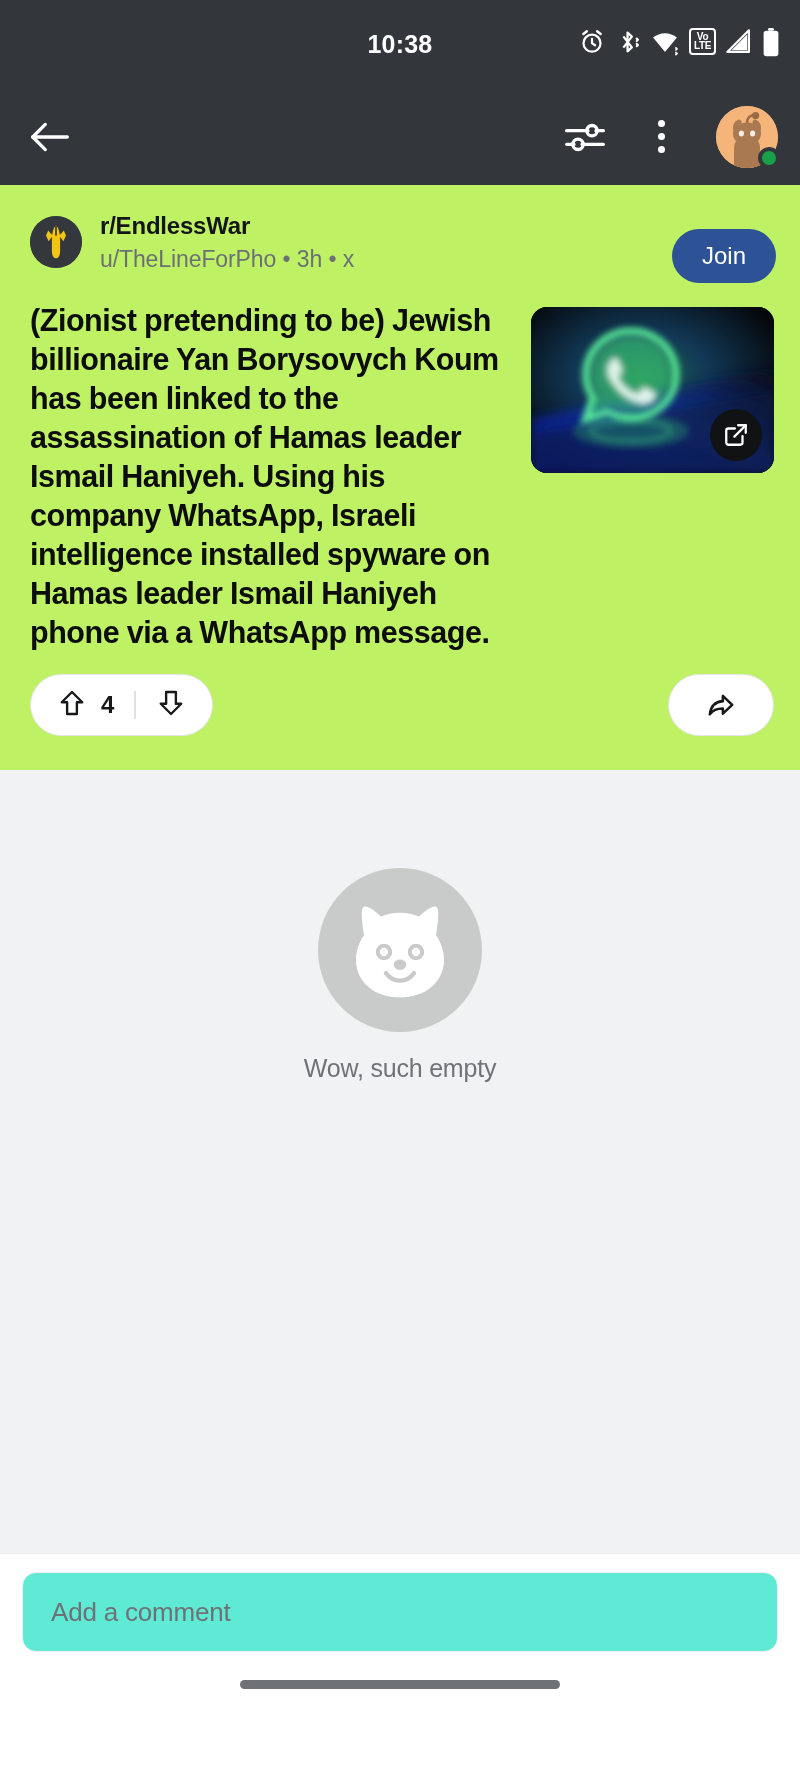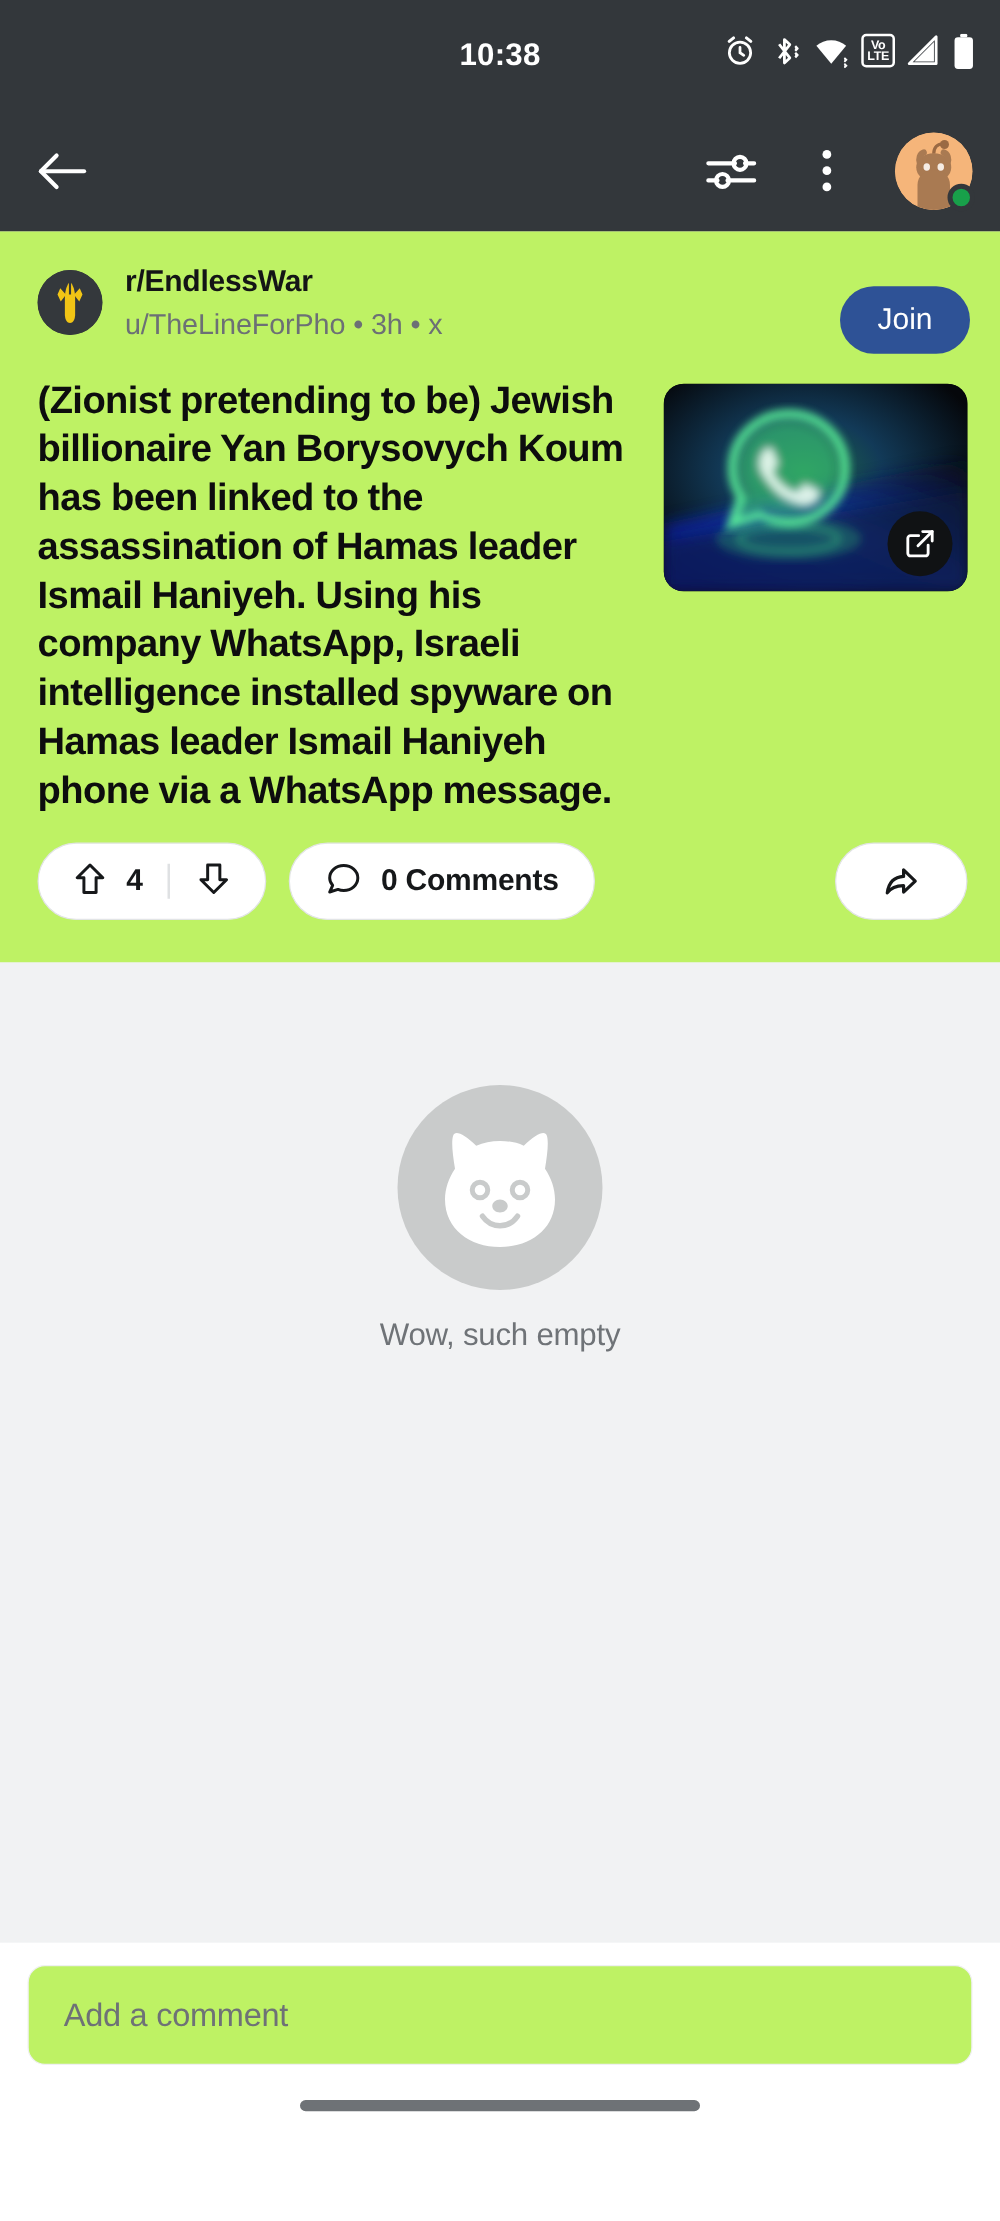--- a/index.html
+++ b/index.html
@@ -104,21 +104,21 @@
   }
   .empty-circle {
     width:164px; height:164px; border-radius:50%; background:#c9cbcb;
     display:flex; align-items:center; justify-content:center;
   }
   .empty-text { margin-top:22px; font-size:25px; color:#6f7377; letter-spacing:-.2px; }
 
   
   .commentbar { background:#fff; padding:18px 22px 0 22px; flex:none; border-top:1px solid #eceef0; }
   .comment-input {
-    width:100%; height:80px; border-radius:14px; background:#bef264;
+    width:100%; height:80px; border-radius:14px; background:#5eead4;
     border:1px solid #eff0f1; display:flex; align-items:center; padding:0 28px;
     font-size:26px; color:#6e7276; cursor:text; letter-spacing:-.2px;
     font-family:"Liberation Sans", sans-serif;
   }
   .comment-input::placeholder { color:#6e7276; }
   .navbar { height:64px; background:#fff; display:flex; align-items:center; justify-content:center; flex:none; }
   .nav-handle { width:320px; height:9px; border-radius:6px; background:#6e7276; }
 </style>
 </head>
 <body>
@@ -292,28 +292,20 @@
         </span>
         <span class="vote-count">4</span>
         <span class="vote-div"></span>
         <span>
           <svg width="30" height="30" viewBox="0 0 24 24" fill="none" stroke="#16181a" stroke-width="1.9" stroke-linejoin="round" stroke-linecap="round">
             <path d="M12 20.8 20.2 12.6h-4.3V3.2H8.1v9.4H3.8z"></path>
           </svg>
         </span>
       </div>
 
-      <div class="pill comment-pill">
-        <span>
-          <svg width="30" height="30" viewBox="0 0 24 24" fill="none" stroke="#16181a" stroke-width="1.9" stroke-linejoin="round">
-            <path d="M21 11.5c0 4.4-4 8-9 8-1.3 0-2.6-.25-3.7-.7L3 20.5l1.9-4.3C3.7 14.9 3 13.3 3 11.5c0-4.4 4-8 9-8s9 3.6 9 8z"></path>
-          </svg>
-        </span>
-        <span class="comment-label">0 Comments</span>
-      </div>
 
       <div class="pill share-pill">
         <svg width="32" height="32" viewBox="0 0 24 24" fill="none" stroke="#16181a" stroke-width="1.9" stroke-linejoin="round" stroke-linecap="round">
           <path d="M13.4 5.2v3.9C7.5 9.4 4.4 13.3 3.6 19c2.1-3 5.1-4.4 9.8-4.4v3.9l7-6.6z"></path>
         </svg>
       </div>
 
     </div>
   </div>
 

